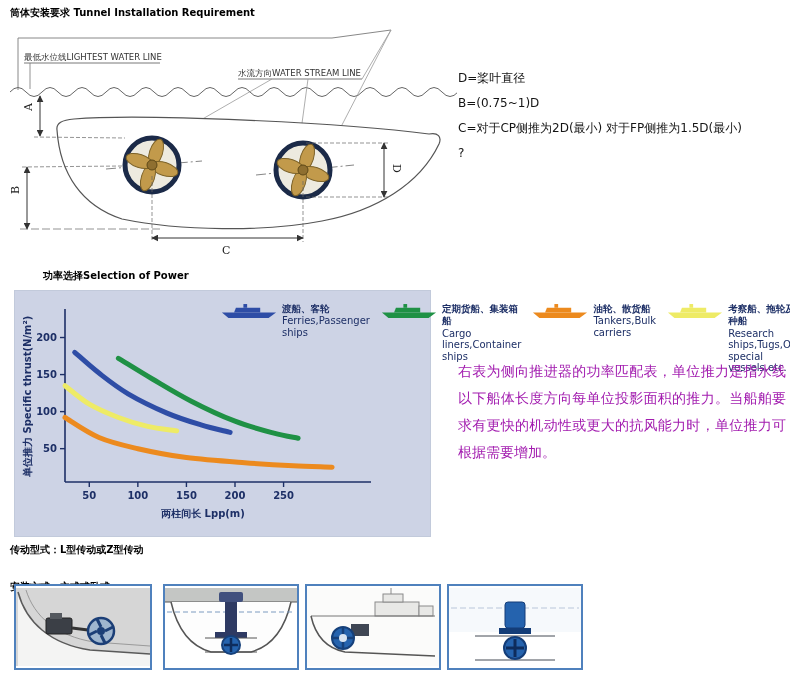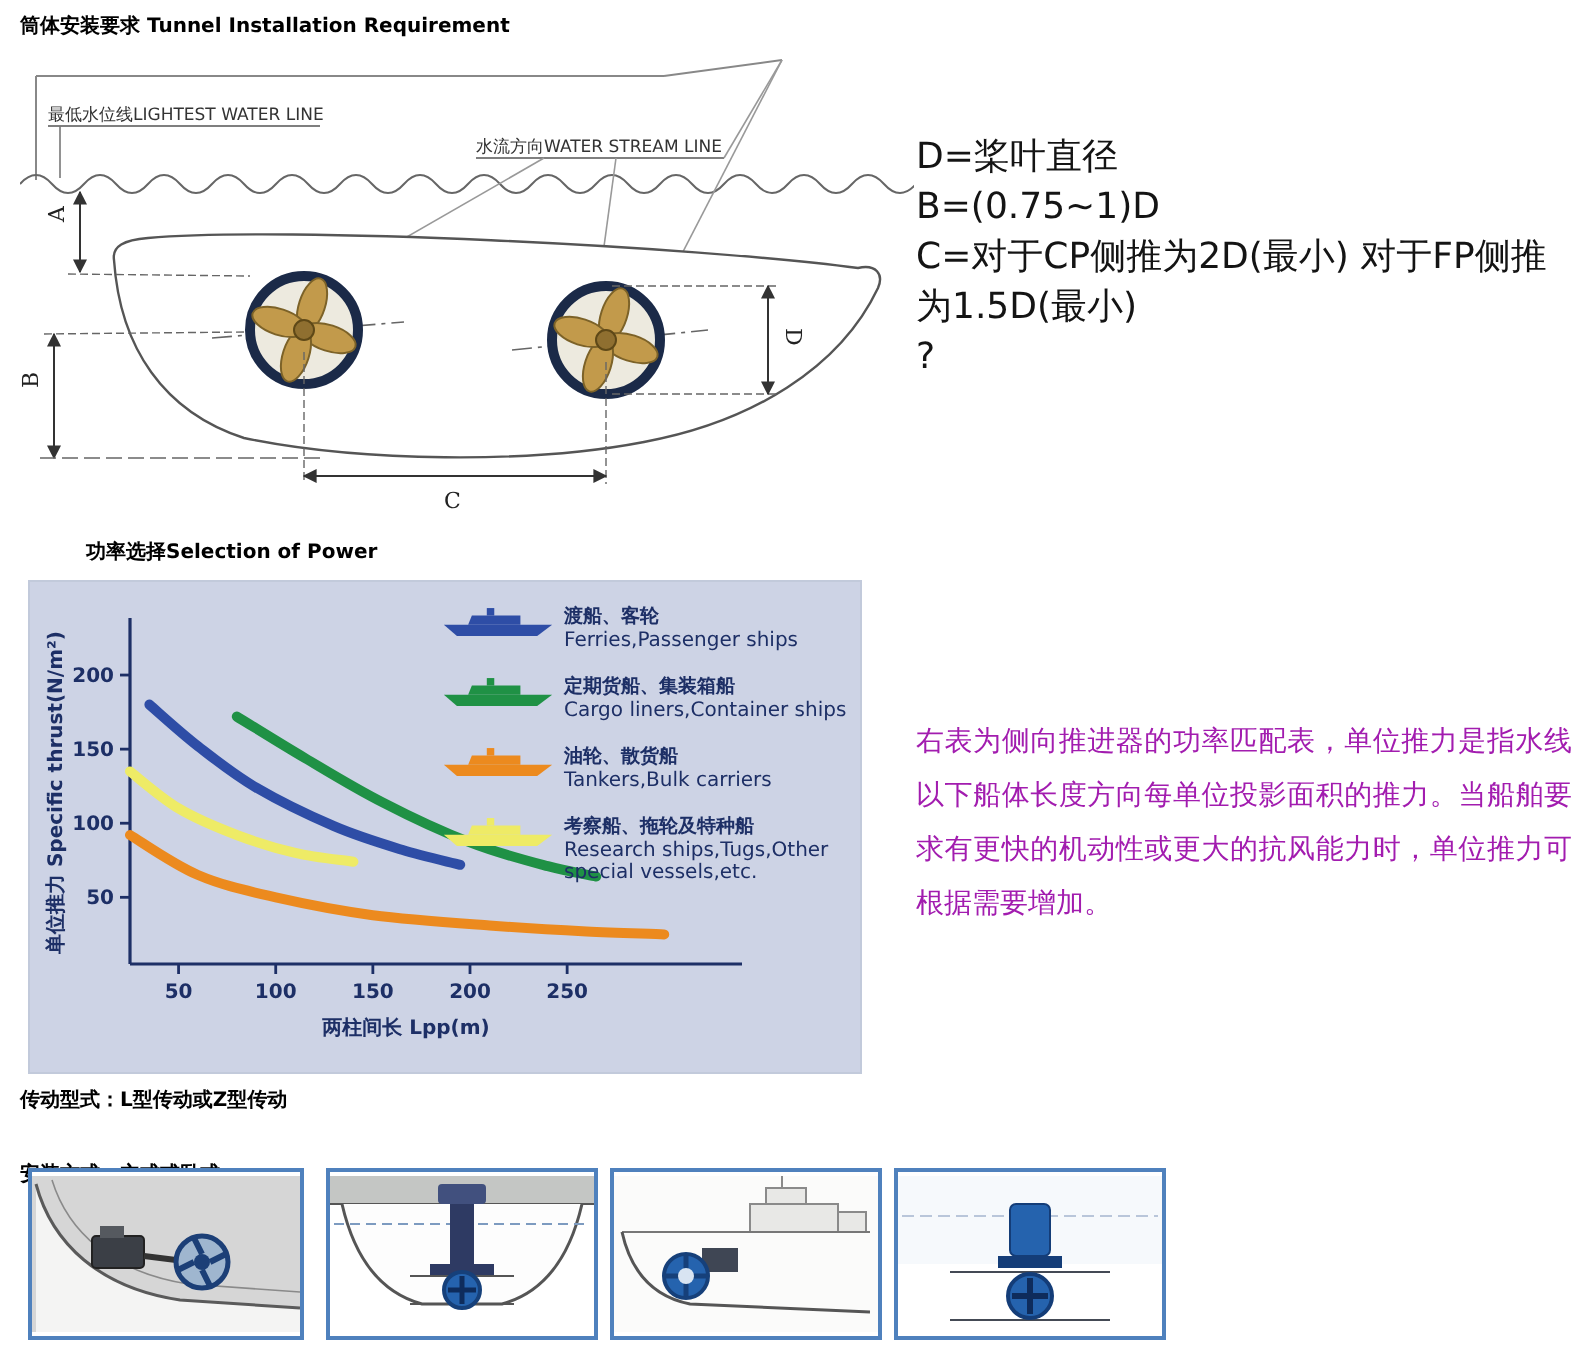--- a/index.html
+++ b/index.html
@@ -4,24 +4,24 @@
 <style>
   html,body{margin:0;padding:0;}
   body{width:790px;height:679px;position:relative;background:#ffffff;
        font-family:"DejaVu Sans","Liberation Sans",sans-serif;color:#111;overflow:hidden;}
   .sec-title{position:absolute;left:10px;font-size:10px;font-weight:bold;color:#000;white-space:nowrap;}
   #title-tunnel{top:6px;}
   #title-power{top:269px;margin-left:33px;}
   #title-drive{top:543px;text-align:center;}
   #title-mount{top:580px;}
   #drawing{position:absolute;left:10px;top:26px;width:447px;height:232px;}
-  #notes{position:absolute;left:458px;top:66px;width:326px;font-size:18px;line-height:25px;color:#141414;}
+  #notes{position:absolute;left:458px;top:66px;width:326px;font-size:12px;line-height:25px;color:#141414;}
   #chart{position:absolute;left:14px;top:290px;width:417px;height:247px;border:1px solid #c2cadb;box-sizing:border-box;}
   #chart-svg{position:absolute;left:0;top:0;}
-  #chart-legend{position:absolute;top:12px;left:206px;width:205px;display:flex;flex-direction:column;gap:11px;}
+  #chart-legend{position:absolute;top:12px;left:206px;width:205px;display:flex;flex-direction:row;gap:11px;}
   .lg-row{display:flex;align-items:flex-start;gap:5px;}
   .lg-ship{width:56px;height:15px;flex:0 0 auto;margin-top:1px;}
   .lg-txt{display:flex;flex-direction:column;}
   .lg-zh{font-size:9.5px;font-weight:bold;color:#1d2f66;line-height:1.3;}
   .lg-en{font-size:10px;color:#1d2f66;line-height:1.15;}
   #power-text{position:absolute;left:458px;top:358px;width:328px;font-size:14px;line-height:27px;text-align:justify;color:#a21caf;}
   .thumb{position:absolute;top:584px;height:82px;border:2px solid #4f81bd;background:#fff;}
   #thumb1{left:14px;width:134px;}
   #thumb2{left:163px;width:132px;}
   #thumb3{left:305px;width:132px;}

